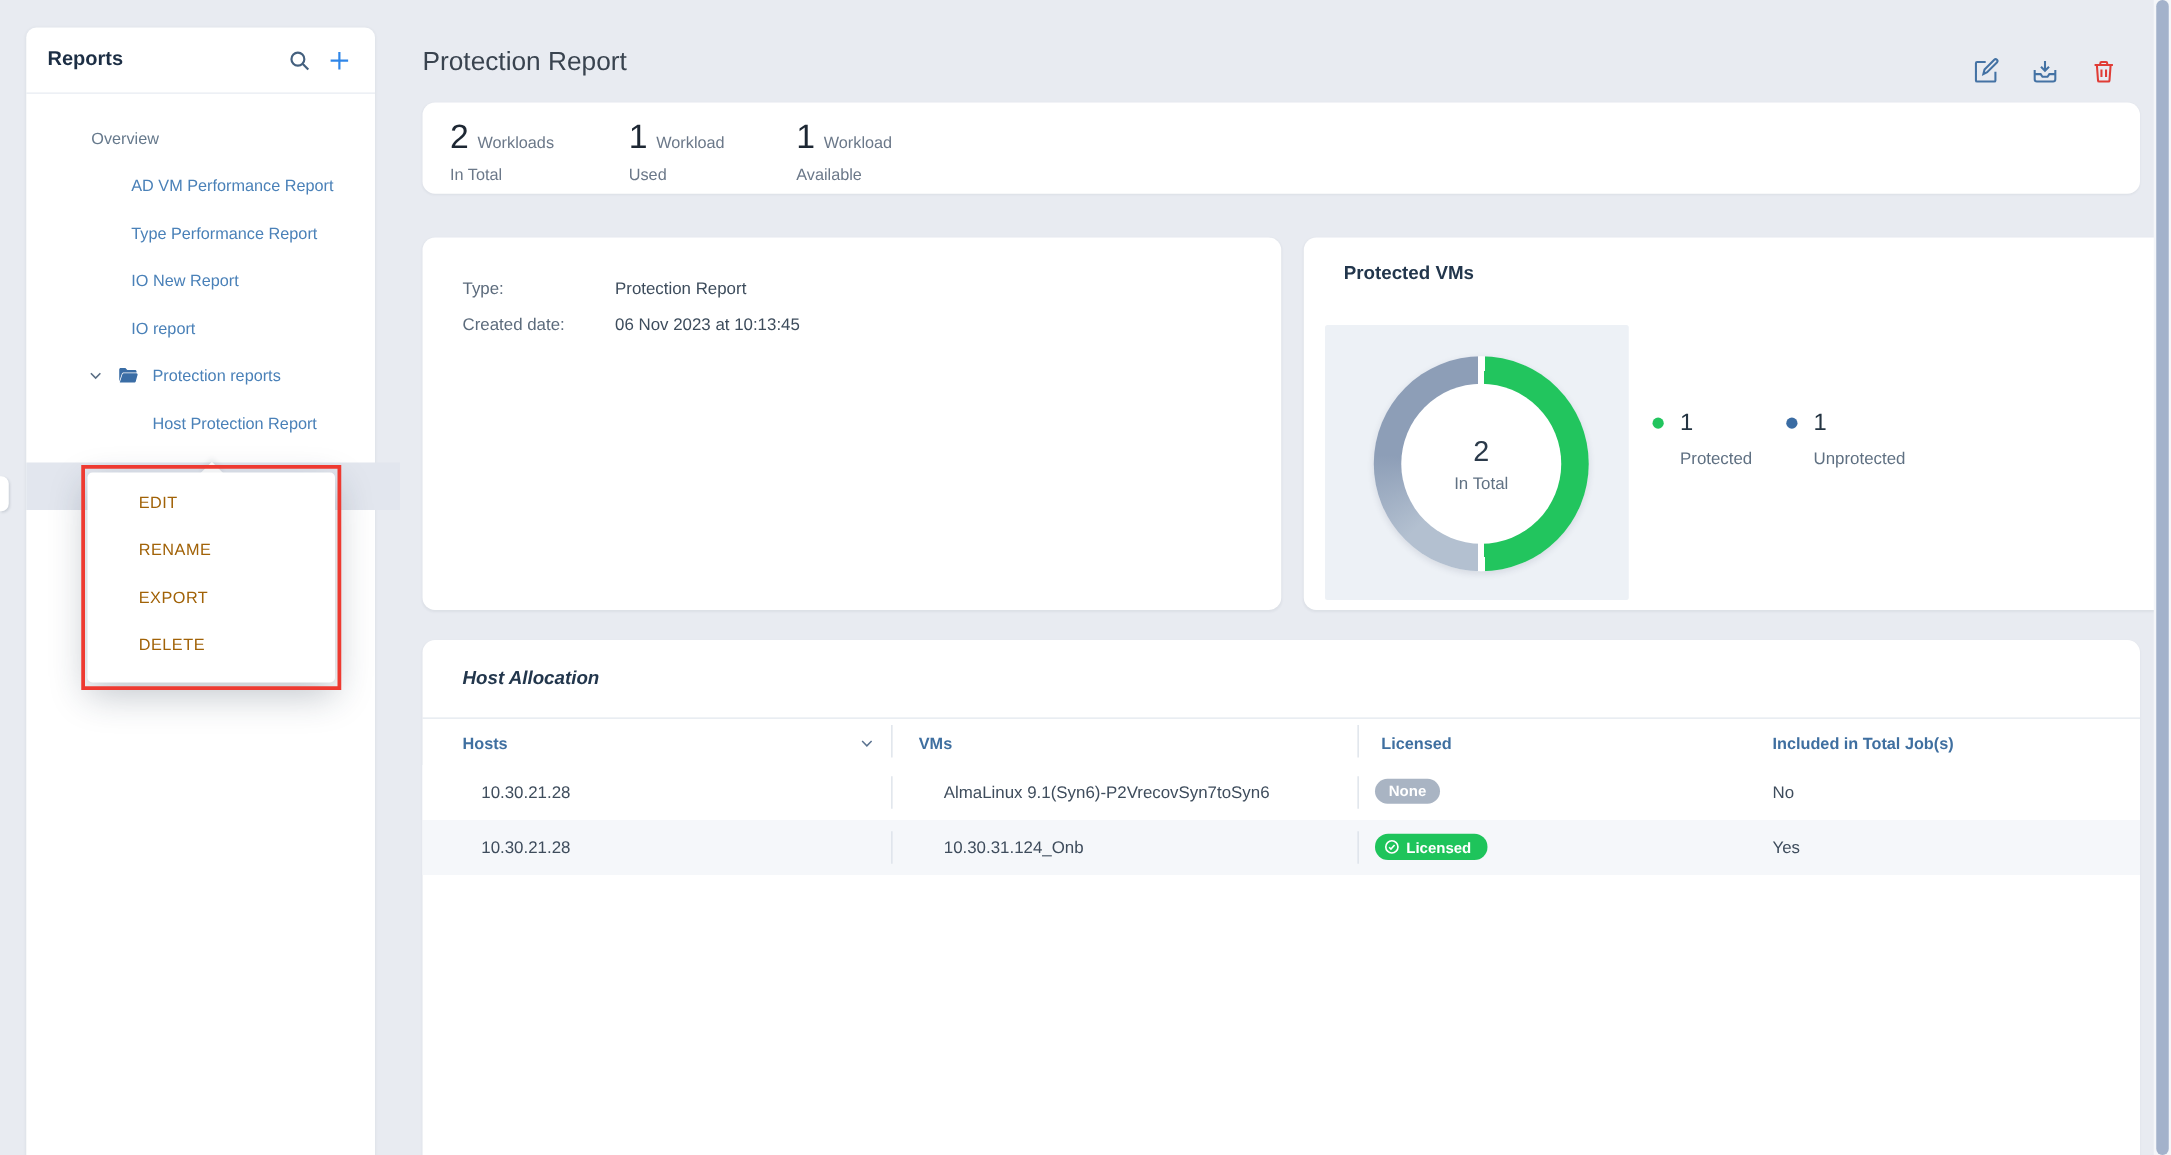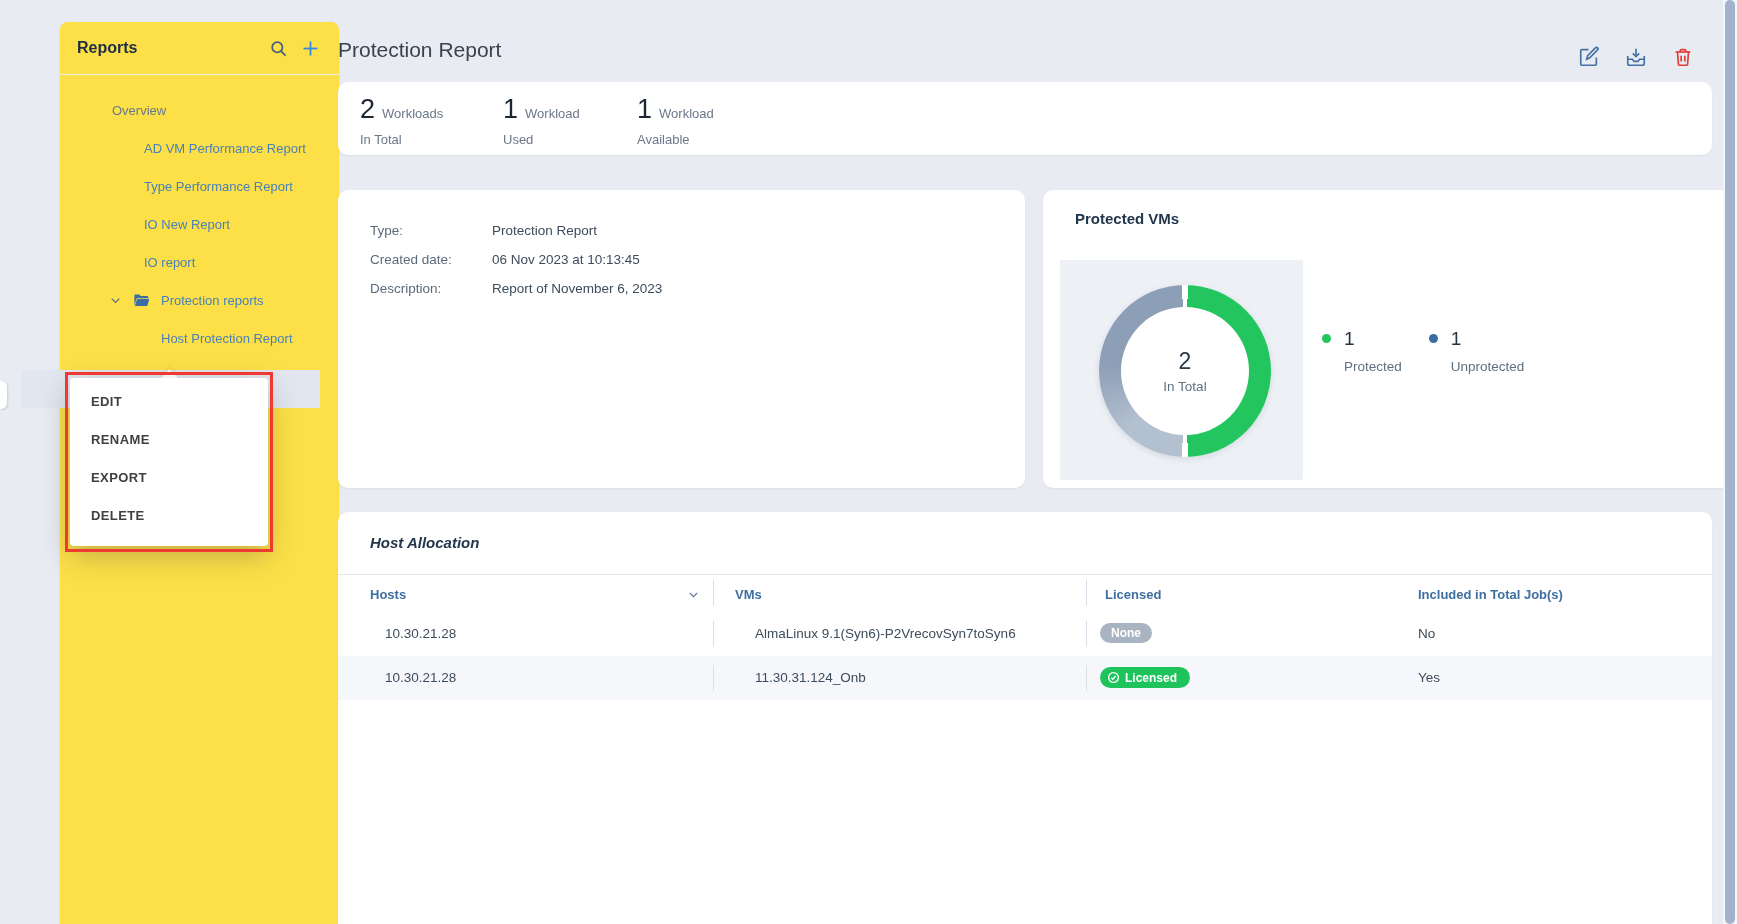--- a/index.html
+++ b/index.html
@@ -9,23 +9,22 @@
     background:#e8ebf1;
     color:#3e4c5c;
     overflow:hidden;
     position:relative;
   }
   .abs { position:absolute; }
 
   
   .sidebar {
     left:21px; top:22px; width:279px; height:902px;
-    background:#fde047; border-radius:8px 8px 0 0;
+    background:#ffffff; border-radius:8px 8px 0 0;
     box-shadow:0 1px 3px rgba(30,45,70,.08);
-    margin-left:39px;
   }
   .sidebar-header {
     height:53px; display:flex; align-items:center;
     padding:0 18px 0 17px; border-bottom:1px solid #e7ecf2;
   }
   .sidebar-title { font-size:16px; font-weight:bold; color:#1c2e44; flex:1; }
   .sb-icon { width:19px; height:19px; color:#44607e; cursor:pointer; }
   .sb-icon.plus { color:#2f86e8; width:21px; height:21px; margin-left:12px; }
   .tree { margin-top:16px; }
   .tree-item {
@@ -52,23 +51,23 @@
     background:#fff; border-radius:4px; z-index:5;
     box-shadow:0 10px 30px rgba(30,45,70,.28);
     padding-top:5px;
   }
   .popup-arrow {
     left:163px; top:372px; width:13px; height:13px; background:#fff;
     transform:rotate(45deg); z-index:5;
     box-shadow:-2px -2px 4px rgba(30,45,70,.08);
   }
   .menu-item {
-    height:38px; line-height:38px; padding-left:21px;
-    font-size:13px; font-weight:bold; letter-spacing:.4px;
-    color:#404040; cursor:pointer;
+    height:38px; line-height:38px; padding-left:41px;
+    font-size:13px; font-weight:normal; letter-spacing:.4px;
+    color:#a16207; cursor:pointer;
   }
   .annotation {
     left:65px; top:372px; width:208px; height:180px;
     border:3px solid #ee3a31; z-index:7; pointer-events:none;
   }
 
   
   .page-title { left:338px; top:38px; font-size:21px; color:#39434f; }
   .top-actions { left:1578px; top:46px; display:flex; gap:25px; z-index:2; }
   .action-btn { width:22px; height:22px; color:#4472a4; cursor:pointer; }
@@ -244,24 +243,20 @@
 
 <div class="abs card info-card">
   <div class="info-row">
     <span class="info-label">Type:</span>
     <span class="info-value">Protection Report</span>
   </div>
   <div class="info-row">
     <span class="info-label">Created date:</span>
     <span class="info-value">06 Nov 2023 at 10:13:45</span>
   </div>
-  <div class="info-row">
-    <span class="info-label">Description:</span>
-    <span class="info-value">Report of November 6, 2023</span>
-  </div>
 </div>
 
 <div class="abs card pvm-card">
   <div class="pvm-title">Protected VMs</div>
   <div class="chart-panel">
     <div class="donut">
       <div class="donut-hole">
         <div class="donut-total">2</div>
         <div class="donut-caption">In Total</div>
       </div>
@@ -306,21 +301,21 @@
     <span class="td td-badge">
       <span class="badge badge-none">None</span>
     </span>
     <span class="td td-inc">No</span>
   </div>
 
   <div class="trow r1">
     <span class="vsep sep1" style="top:9px"></span>
     <span class="vsep sep2" style="top:9px"></span>
     <span class="td td-host">10.30.21.28</span>
-    <span class="td td-vm">11.30.31.124_Onb</span>
+    <span class="td td-vm">10.30.31.124_Onb</span>
     <span class="td td-badge">
       <span class="badge badge-licensed">
         <svg class="badge-check" viewBox="0 0 24 24" fill="none" stroke="#fff" stroke-width="2.4">
             <circle cx="12" cy="12" r="9"></circle>
             <path d="M8 12.6l2.6 2.6 5.4-6"></path>
           </svg>
         <span>Licensed</span>
       </span>
     </span>
     <span class="td td-inc">Yes</span>

